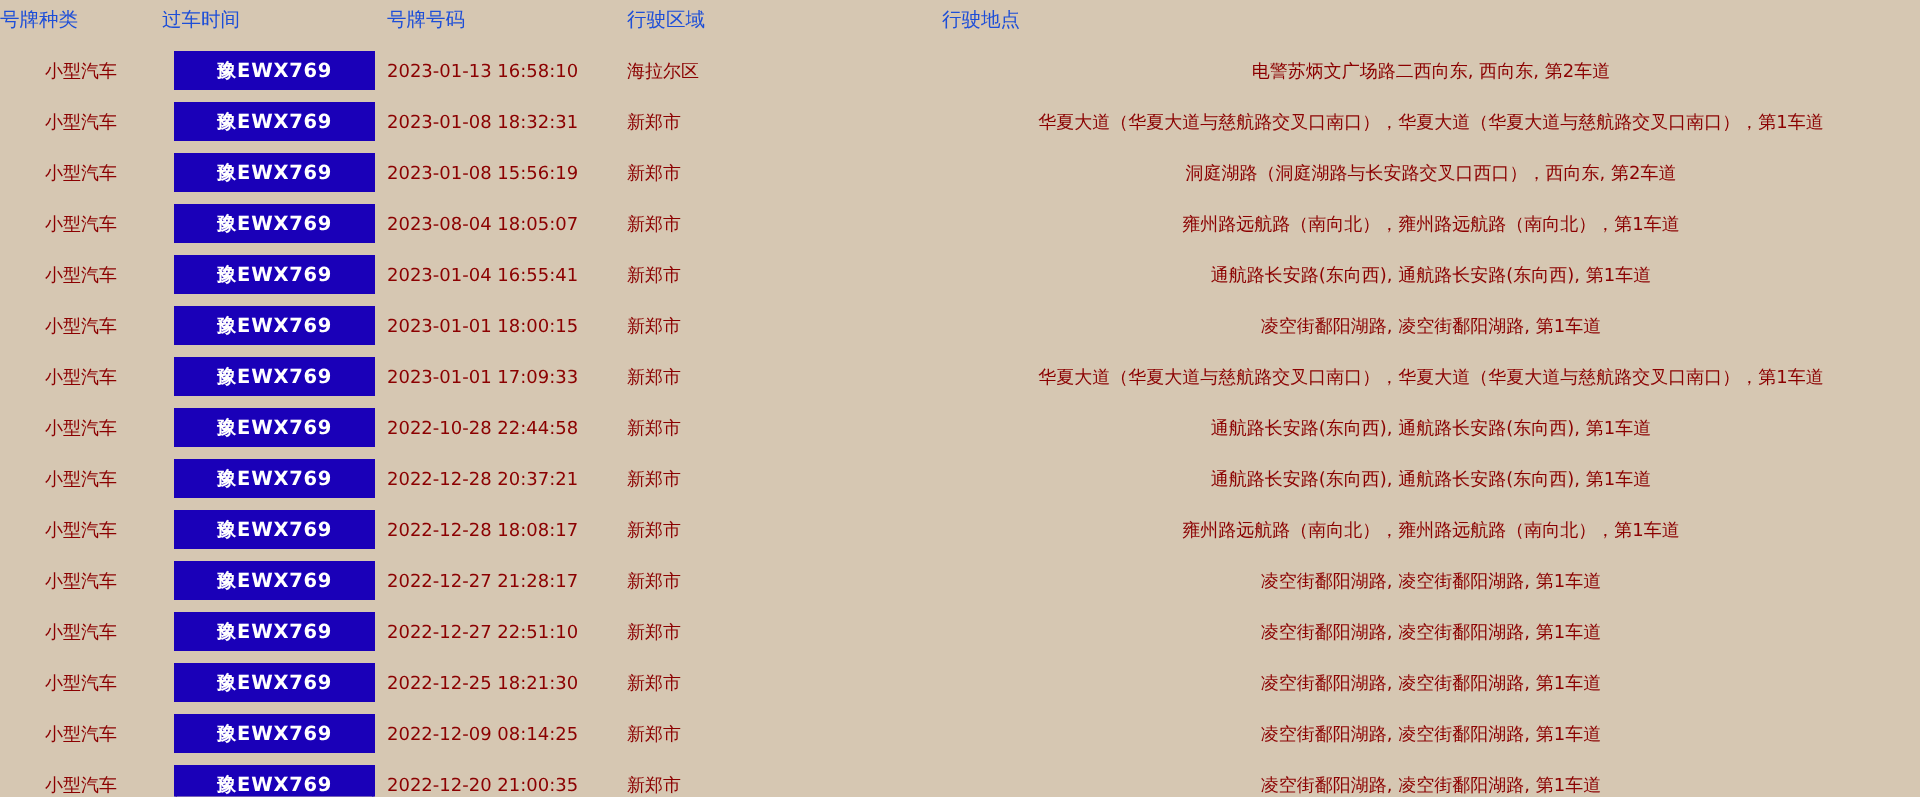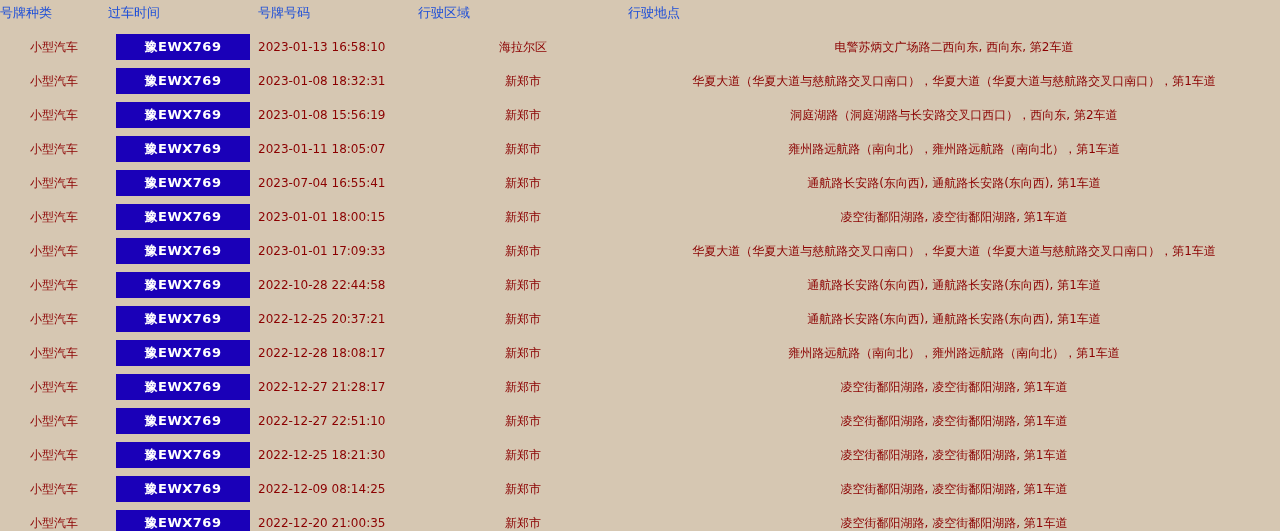--- a/index.html
+++ b/index.html
@@ -63,21 +63,21 @@
     padding: 3px 0;
     width: 132px;
     text-align: center;
     box-shadow: 0 0 0 1px #1a00b8;
   }
   td.time {
     text-align: left;
     padding-left: 6px;
   }
   td.area {
-    text-align: center;
+    text-align: left;
     padding-left: 4px;
     margin-left: 28px;
   }
   td.place {
     text-align: center;
     padding-left: 2px;
   }
   th.h-type   { text-align: center; }
   th.h-plate  { text-align: center; }
   th.h-time   { text-align: center; }
@@ -123,28 +123,28 @@
         <tr>
           <td class="type">小型汽车</td>
           <td class="plate"><span class="plate-box">豫EWX769</span></td>
           <td class="time">2023-01-08 15:56:19</td>
           <td class="area">新郑市</td>
           <td class="place">洞庭湖路（洞庭湖路与长安路交叉口西口），西向东, 第2车道</td>
         </tr>
         <tr>
           <td class="type">小型汽车</td>
           <td class="plate"><span class="plate-box">豫EWX769</span></td>
-          <td class="time">2023-01-11 18:05:07</td>
+          <td class="time">2023-08-04 18:05:07</td>
           <td class="area">新郑市</td>
           <td class="place">雍州路远航路（南向北），雍州路远航路（南向北），第1车道</td>
         </tr>
         <tr>
           <td class="type">小型汽车</td>
           <td class="plate"><span class="plate-box">豫EWX769</span></td>
-          <td class="time">2023-07-04 16:55:41</td>
+          <td class="time">2023-01-04 16:55:41</td>
           <td class="area">新郑市</td>
           <td class="place">通航路长安路(东向西), 通航路长安路(东向西), 第1车道</td>
         </tr>
         <tr>
           <td class="type">小型汽车</td>
           <td class="plate"><span class="plate-box">豫EWX769</span></td>
           <td class="time">2023-01-01 18:00:15</td>
           <td class="area">新郑市</td>
           <td class="place">凌空街鄱阳湖路, 凌空街鄱阳湖路, 第1车道</td>
         </tr>
@@ -158,21 +158,21 @@
         <tr>
           <td class="type">小型汽车</td>
           <td class="plate"><span class="plate-box">豫EWX769</span></td>
           <td class="time">2022-10-28 22:44:58</td>
           <td class="area">新郑市</td>
           <td class="place">通航路长安路(东向西), 通航路长安路(东向西), 第1车道</td>
         </tr>
         <tr>
           <td class="type">小型汽车</td>
           <td class="plate"><span class="plate-box">豫EWX769</span></td>
-          <td class="time">2022-12-25 20:37:21</td>
+          <td class="time">2022-12-28 20:37:21</td>
           <td class="area">新郑市</td>
           <td class="place">通航路长安路(东向西), 通航路长安路(东向西), 第1车道</td>
         </tr>
         <tr>
           <td class="type">小型汽车</td>
           <td class="plate"><span class="plate-box">豫EWX769</span></td>
           <td class="time">2022-12-28 18:08:17</td>
           <td class="area">新郑市</td>
           <td class="place">雍州路远航路（南向北），雍州路远航路（南向北），第1车道</td>
         </tr>

